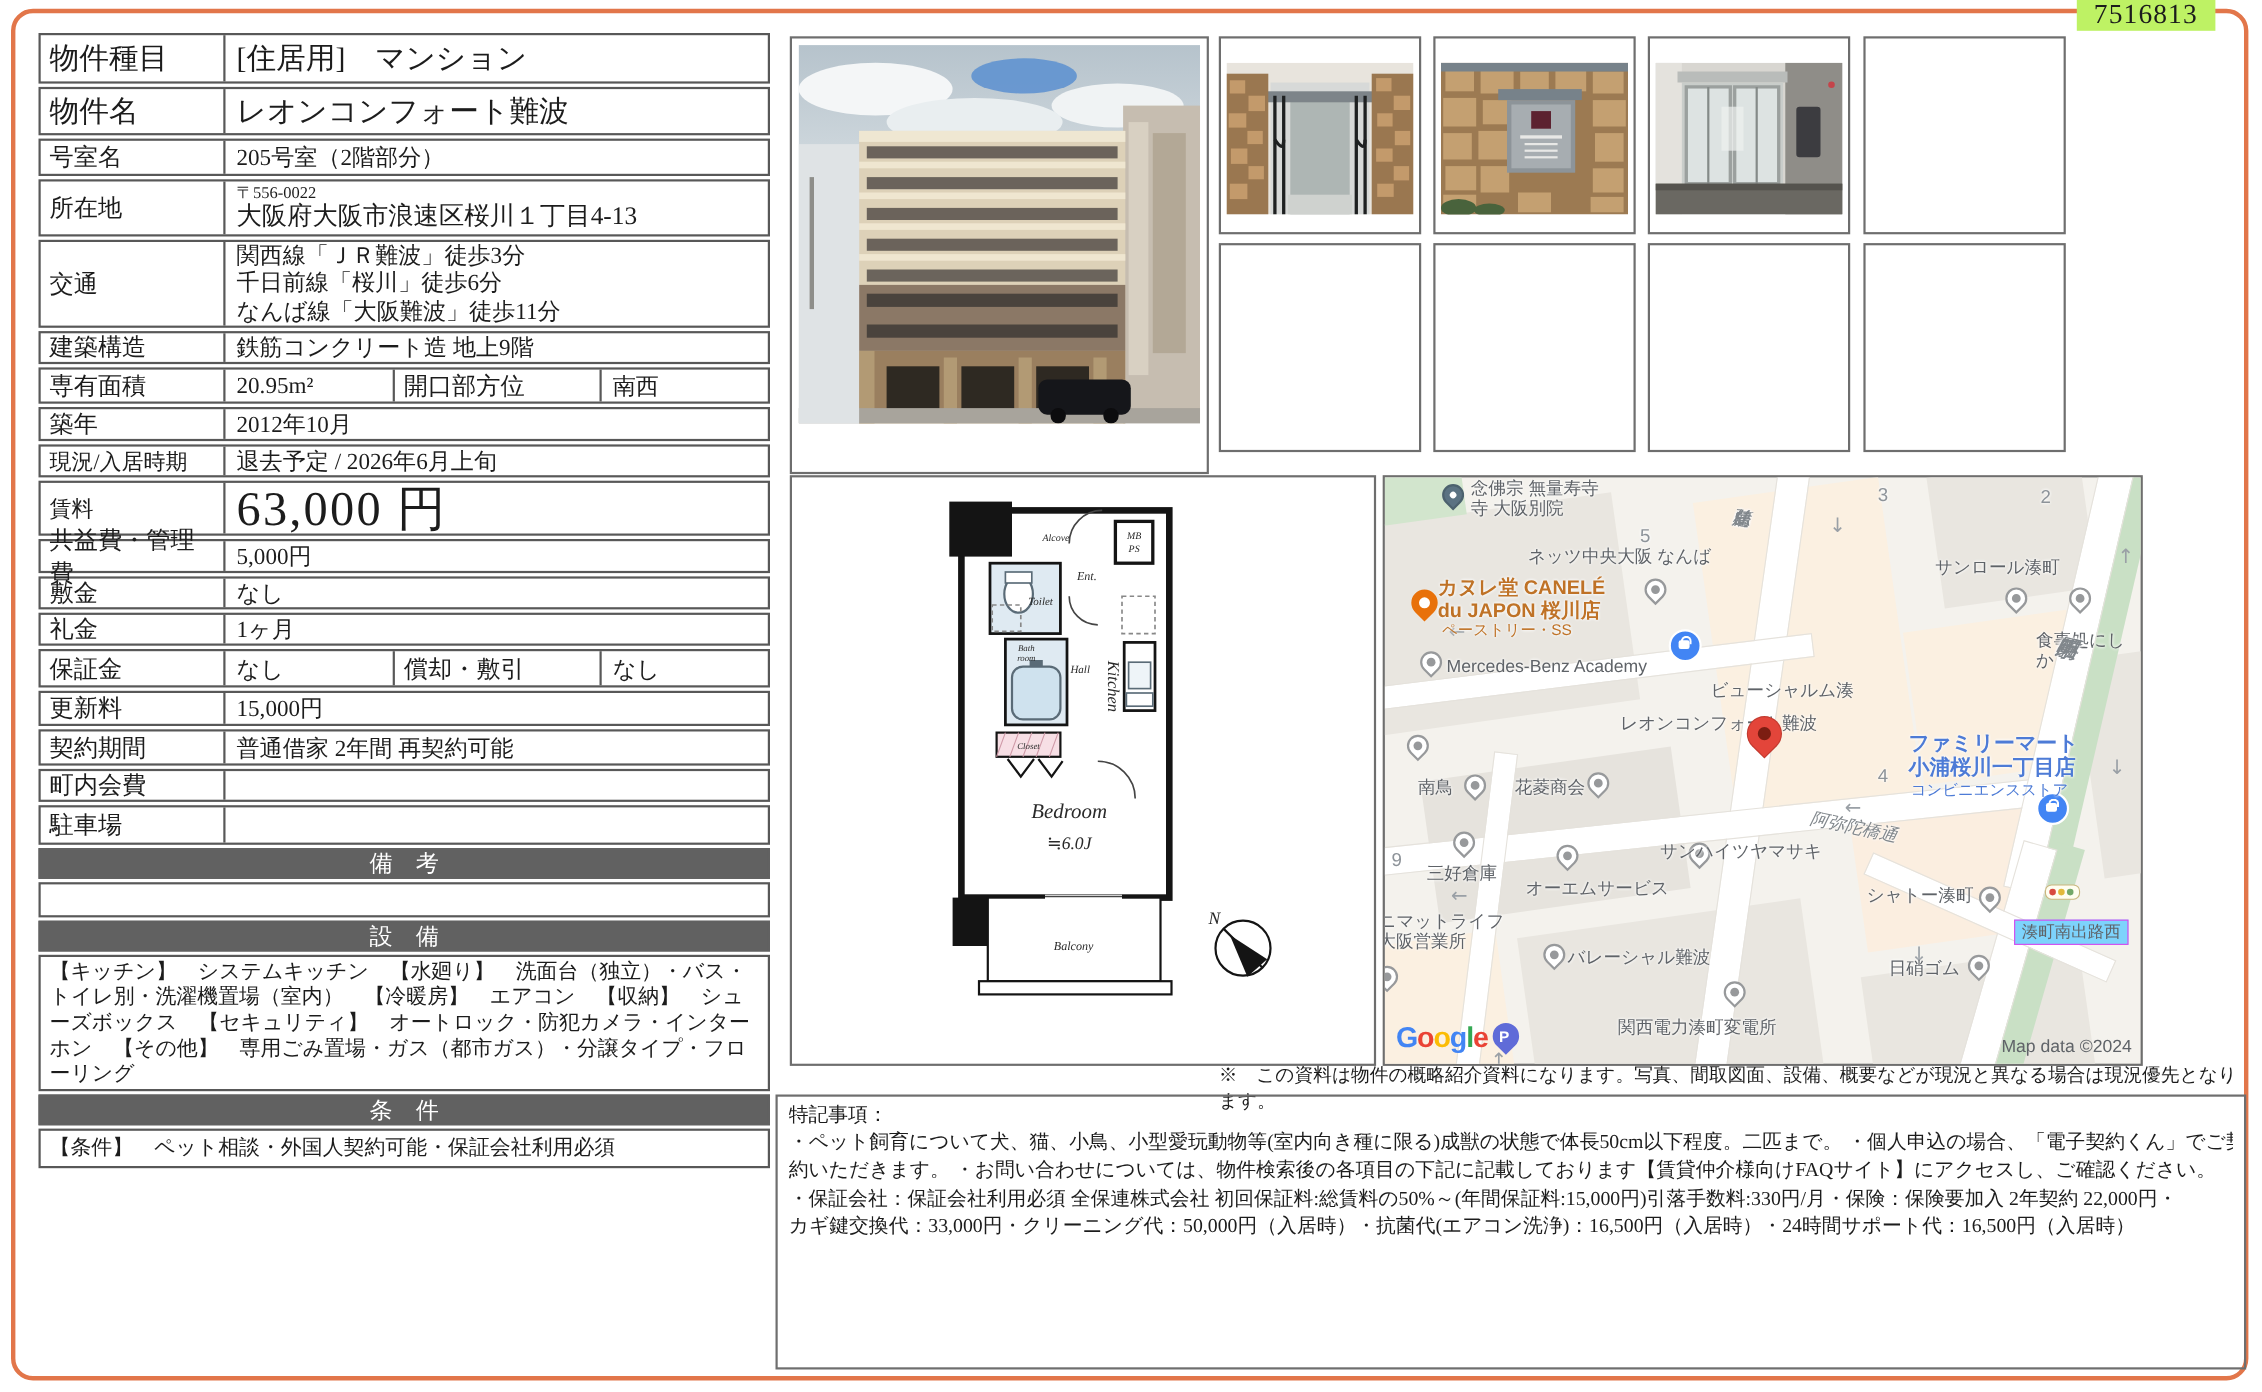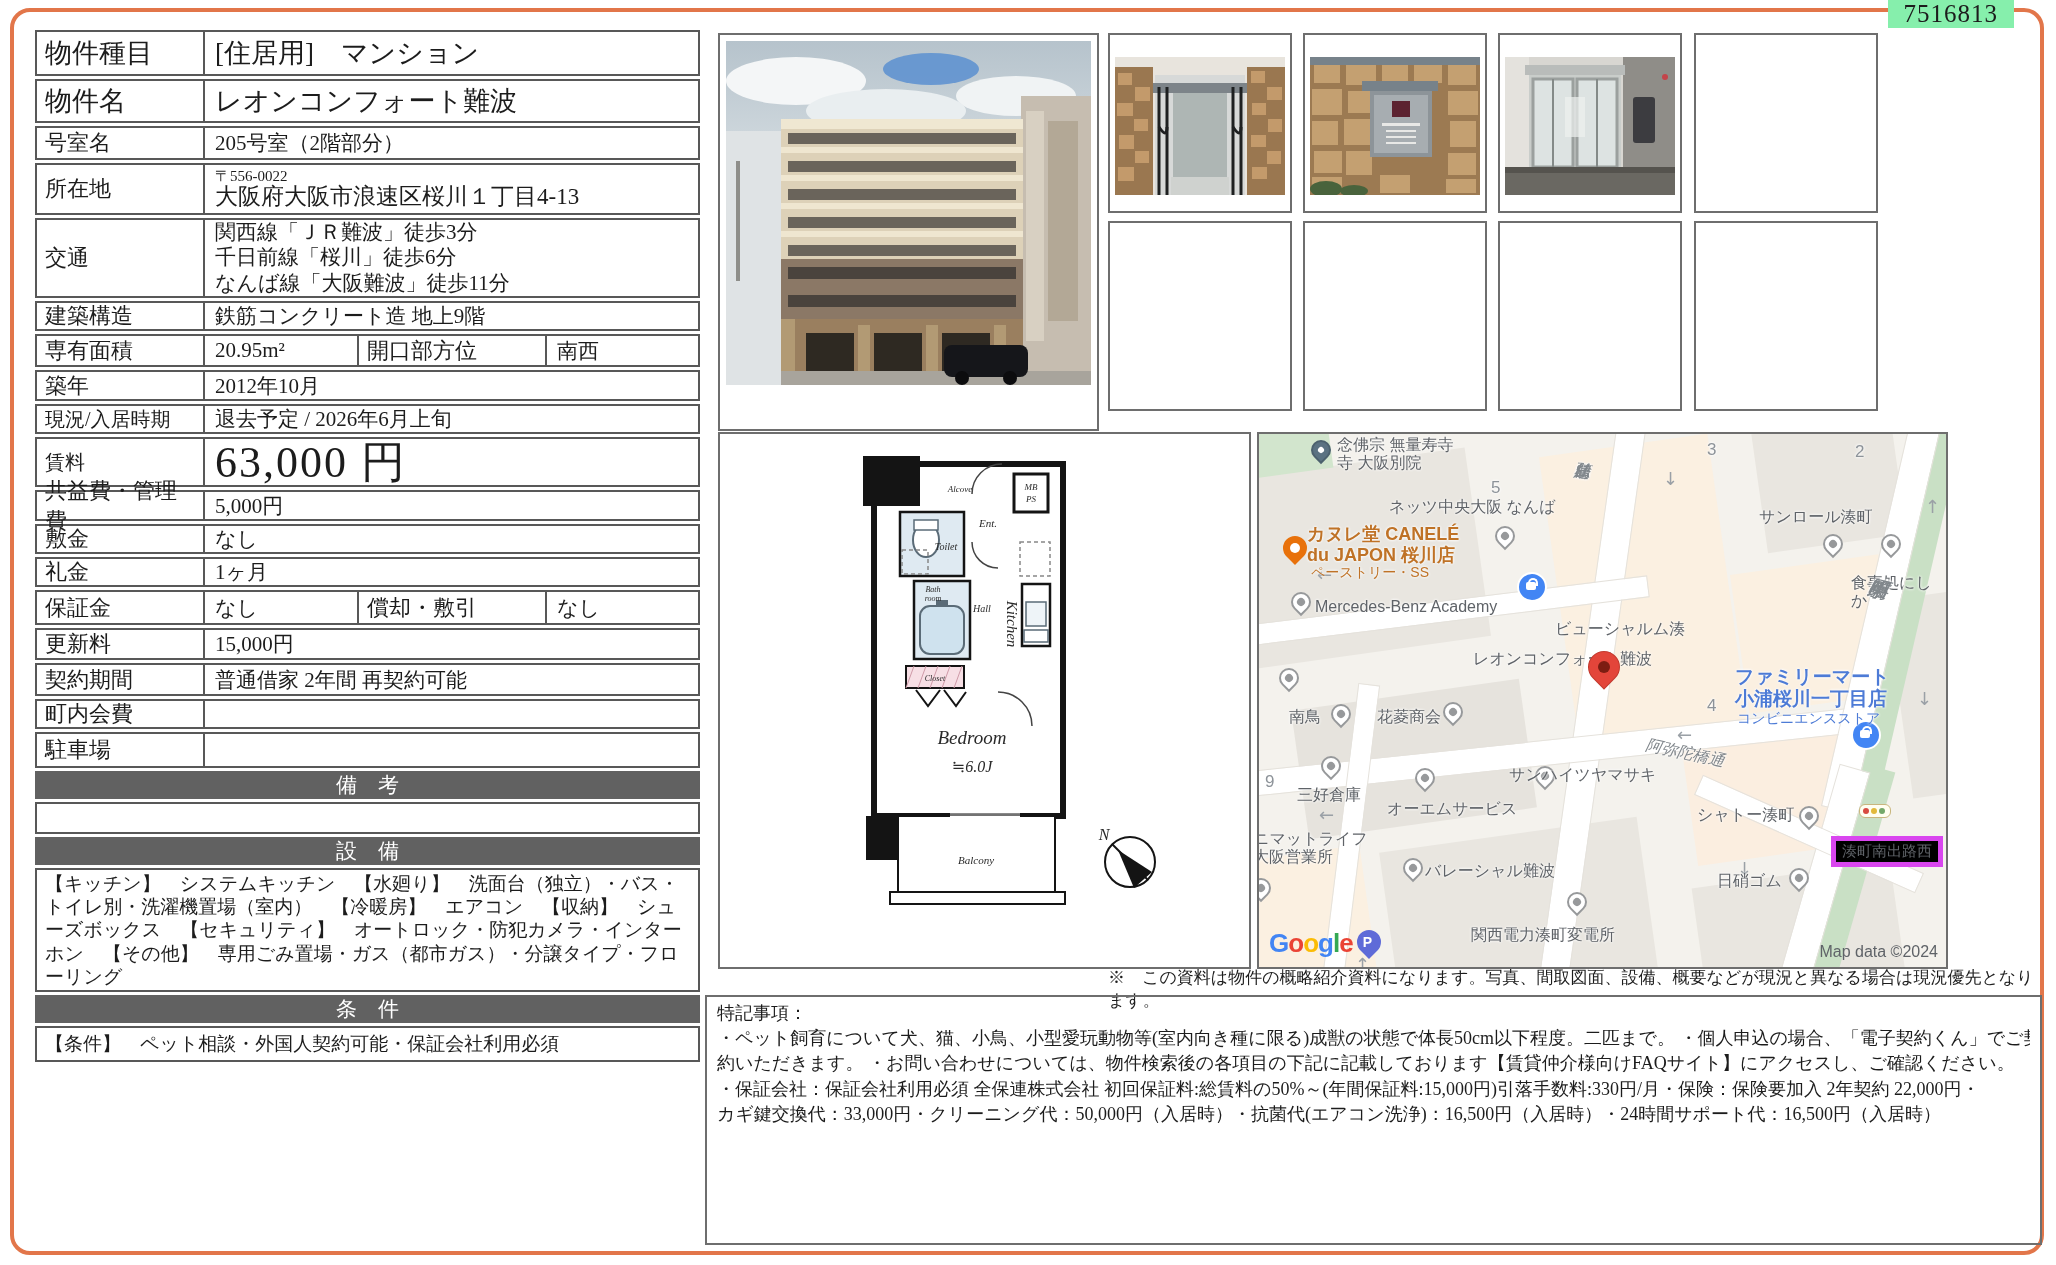--- a/index.html
+++ b/index.html
@@ -5,21 +5,21 @@
   html,body { margin:0; padding:0; background:#ffffff; }
   .page {
     position:relative; width:2056px; height:1265px; background:#fff;
     font-family:"Liberation Serif","DejaVu Serif",serif; color:#1c1c1c; overflow:hidden;
   }
   .frame {
     position:absolute; left:10px; top:8px; right:12px; bottom:10px;
     border:4px solid #E2764A; border-radius:20px; z-index:1;
   }
   .doc-id {
-    position:absolute; top:0px; right:42px; z-index:3; background:#86efac;
+    position:absolute; top:0px; right:42px; z-index:3; background:#bef264;
     padding:0 16px; font-size:25px; letter-spacing:1px;
   }
   
   .info-table { position:absolute; left:35px; top:30px; width:665px; z-index:2; }
   .row { display:flex; border:2px solid #585858; margin-bottom:3px; background:#fff; box-sizing:border-box; align-items:stretch; }
   .row .lbl { width:168px; flex:none; padding:1px 8px; border-right:2px solid #585858; display:flex; align-items:center; font-size:22px; box-sizing:border-box; }
   .row .val { flex:1; padding:1px 10px; font-size:21px; display:flex; flex-direction:column; justify-content:center; box-sizing:border-box; }
   .row .val1 { width:154px; flex:none; padding:1px 10px; border-right:2px solid #585858; display:flex; align-items:center; font-size:21px; box-sizing:border-box; }
   .row .lbl2 { width:188px; flex:none; padding:1px 8px; border-right:2px solid #585858; display:flex; align-items:center; font-size:22px; box-sizing:border-box; }
   .row .val2 { flex:1; padding:1px 10px; display:flex; align-items:center; font-size:21px; box-sizing:border-box; }
@@ -57,21 +57,21 @@
   .gpin.dark::after { background:#fff; inset:5px; }
   .redpin { position:absolute; width:30px; height:30px; background:#e3453a; border-radius:50% 50% 50% 0; transform:rotate(-45deg); z-index:6; box-shadow:0 0 0 1px #c23a2f; }
   .redpin::after { content:''; position:absolute; inset:9px; border-radius:50%; background:#7c1d12; }
   .orangepin { position:absolute; width:24px; height:24px; background:#e8710a; border-radius:50% 50% 50% 0; transform:rotate(-45deg); z-index:4; }
   .orangepin::after { content:''; position:absolute; inset:7px; border-radius:50%; background:#fff; }
   .bluecirc { position:absolute; width:26px; height:26px; border-radius:50%; background:#4285f4; border:2px solid #fff; z-index:4; }
   .bluecirc::after { content:''; position:absolute; left:7px; top:8px; width:10px; height:8px; background:#fff; border-radius:2px; }
   .bluecirc::before { content:''; position:absolute; left:9px; top:4px; width:6px; height:6px; border:2px solid #fff; border-bottom:none; border-radius:5px 5px 0 0; }
   .ppin { position:absolute; width:24px; height:24px; background:#5f6bd8; border-radius:50% 50% 50% 0; transform:rotate(-45deg); z-index:4; }
   .ppin span { position:absolute; left:6px; top:3px; transform:rotate(45deg); color:#fff; font-size:14px; font-weight:bold; font-family:"Liberation Sans",sans-serif; }
-  .signbox { position:absolute; z-index:5; background:#000000; border:5px solid #d946ef; color:#5f6368; font-size:15px; padding:1px 6px;font-family:Liberation Mono, monospace; }
+  .signbox { position:absolute; z-index:5; background:#7dd3fc; border:1px solid #d946ef; color:#5f6368; font-size:15px; padding:1px 6px;font-family:Liberation Mono, monospace; }
   .tlight { position:absolute; width:30px; height:12px; background:#fffef0; border:1px solid #c9b67e; border-radius:6px; z-index:5; }
   .tlight i { position:absolute; top:2.5px; width:6px; height:6px; border-radius:50%; }
   .arrow { position:absolute; color:#9aa0a6; font-size:18px; z-index:4; font-family:"DejaVu Sans",sans-serif; }
   .glogo { position:absolute; left:10px; bottom:8px; z-index:6; font-family:"Liberation Sans",sans-serif; font-size:26px; font-weight:bold; letter-spacing:-1px; }
   .attrib { position:absolute; right:8px; bottom:6px; z-index:6; color:#5f6368; font-size:16px; font-family:"Liberation Sans",sans-serif; }
   
   .disclaimer { position:absolute; top:966px; left:1108px; width:940px; font-size:17px; z-index:2; }
   .notes-box { position:absolute; left:705px; top:995px; width:1337px; height:250px; border:2px solid #6e6e6e; box-sizing:border-box; padding:4px 10px; z-index:2; }
   .notes-box div { font-size:18px; line-height:1.4; white-space:nowrap; overflow:hidden; }
 </style>

